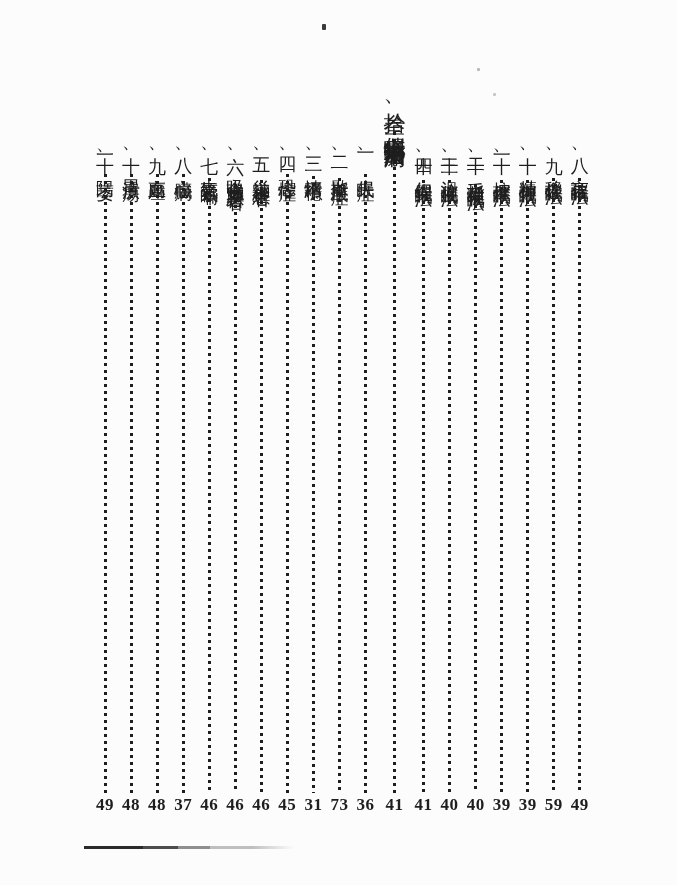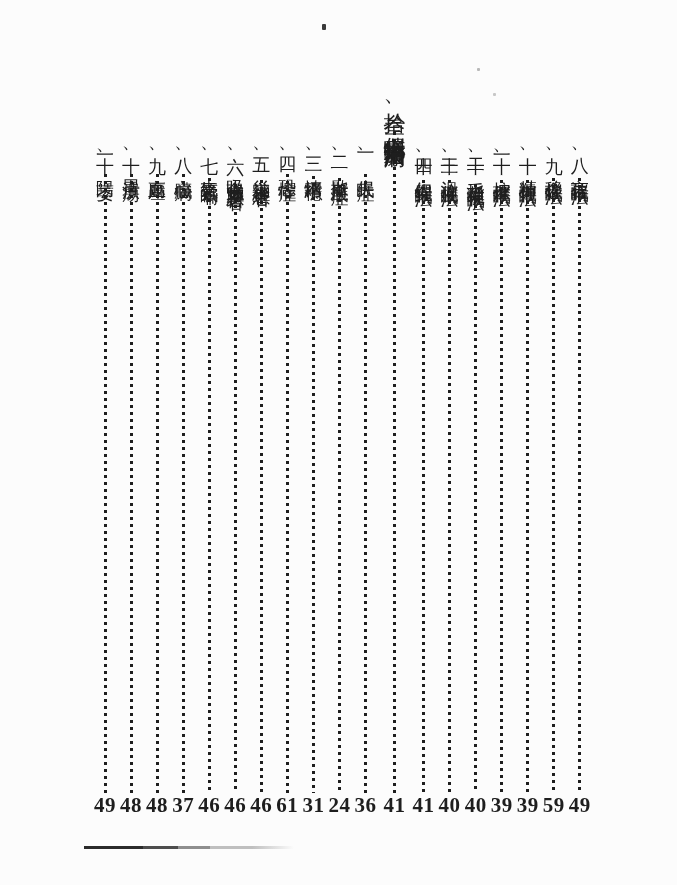--- a/index.html
+++ b/index.html
@@ -54,21 +54,21 @@
   .leader{
     flex:1 1 auto;
     width:3px;
     margin-top:3px;
     margin-bottom:2px;
     background:repeating-linear-gradient(to bottom,var(--ink) 0 3px,transparent 3px 7px);
   }
   .pagenum{
     flex:0 0 auto;
     height:20px;
-    font-size:21px;
+    font-size:17px;
     font-weight:bold;
     line-height:20px;
     letter-spacing:0.5px;
   }
   
   .speck{position:absolute;border-radius:1px;}
   .speck.s1{left:322px;top:24px;width:4px;height:6px;background:#3a3a3a;}
   .speck.s2{left:477px;top:68px;width:3px;height:3px;background:#b9b9b9;}
   .speck.s3{left:493px;top:93px;width:3px;height:3px;background:#c7c7c7;}
   .scanline{
@@ -135,33 +135,33 @@
 
     <div class="col">
       <div class="vlabel">一、失眠症</div>
       <div class="leader"></div>
       <div class="pagenum">36</div>
     </div>
 
     <div class="col">
       <div class="vlabel">二、歇斯底里症</div>
       <div class="leader"></div>
-      <div class="pagenum">24</div>
+      <div class="pagenum">73</div>
     </div>
 
     <div class="col">
       <div class="vlabel">三、情緒不穩</div>
       <div class="leader"></div>
       <div class="pagenum">31</div>
     </div>
 
     <div class="col">
       <div class="vlabel">四、恐懼症</div>
       <div class="leader"></div>
-      <div class="pagenum">61</div>
+      <div class="pagenum">45</div>
     </div>
 
     <div class="col">
       <div class="vlabel">五、災害神經患者</div>
       <div class="leader"></div>
       <div class="pagenum">46</div>
     </div>
 
     <div class="col">
       <div class="vlabel">六、吸食强力膠惡習者</div>

